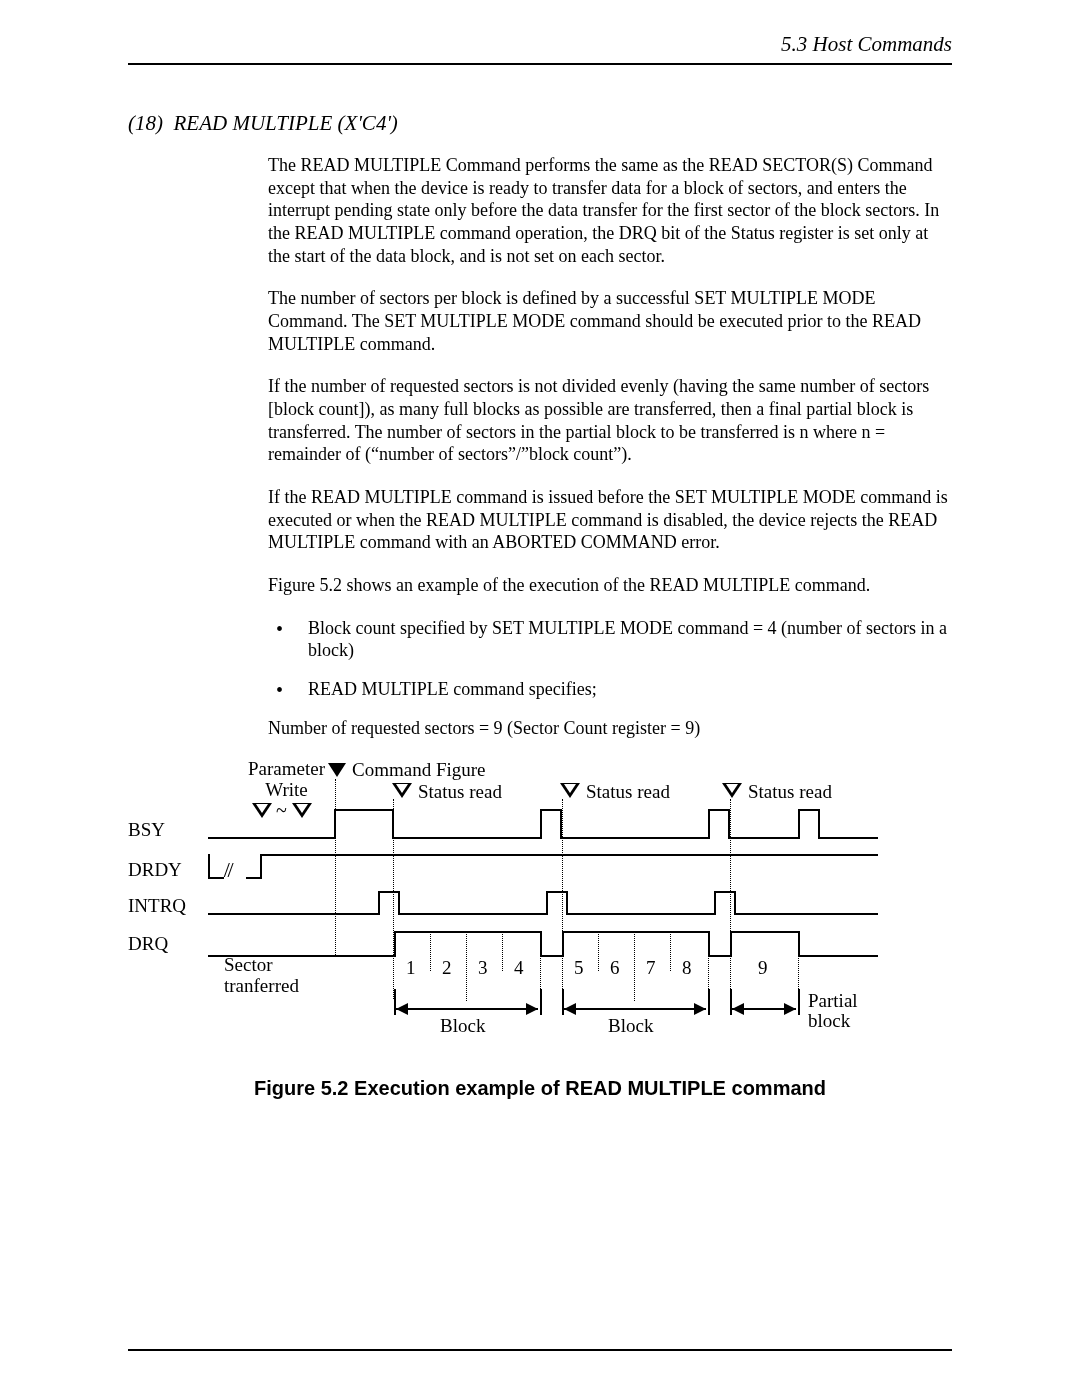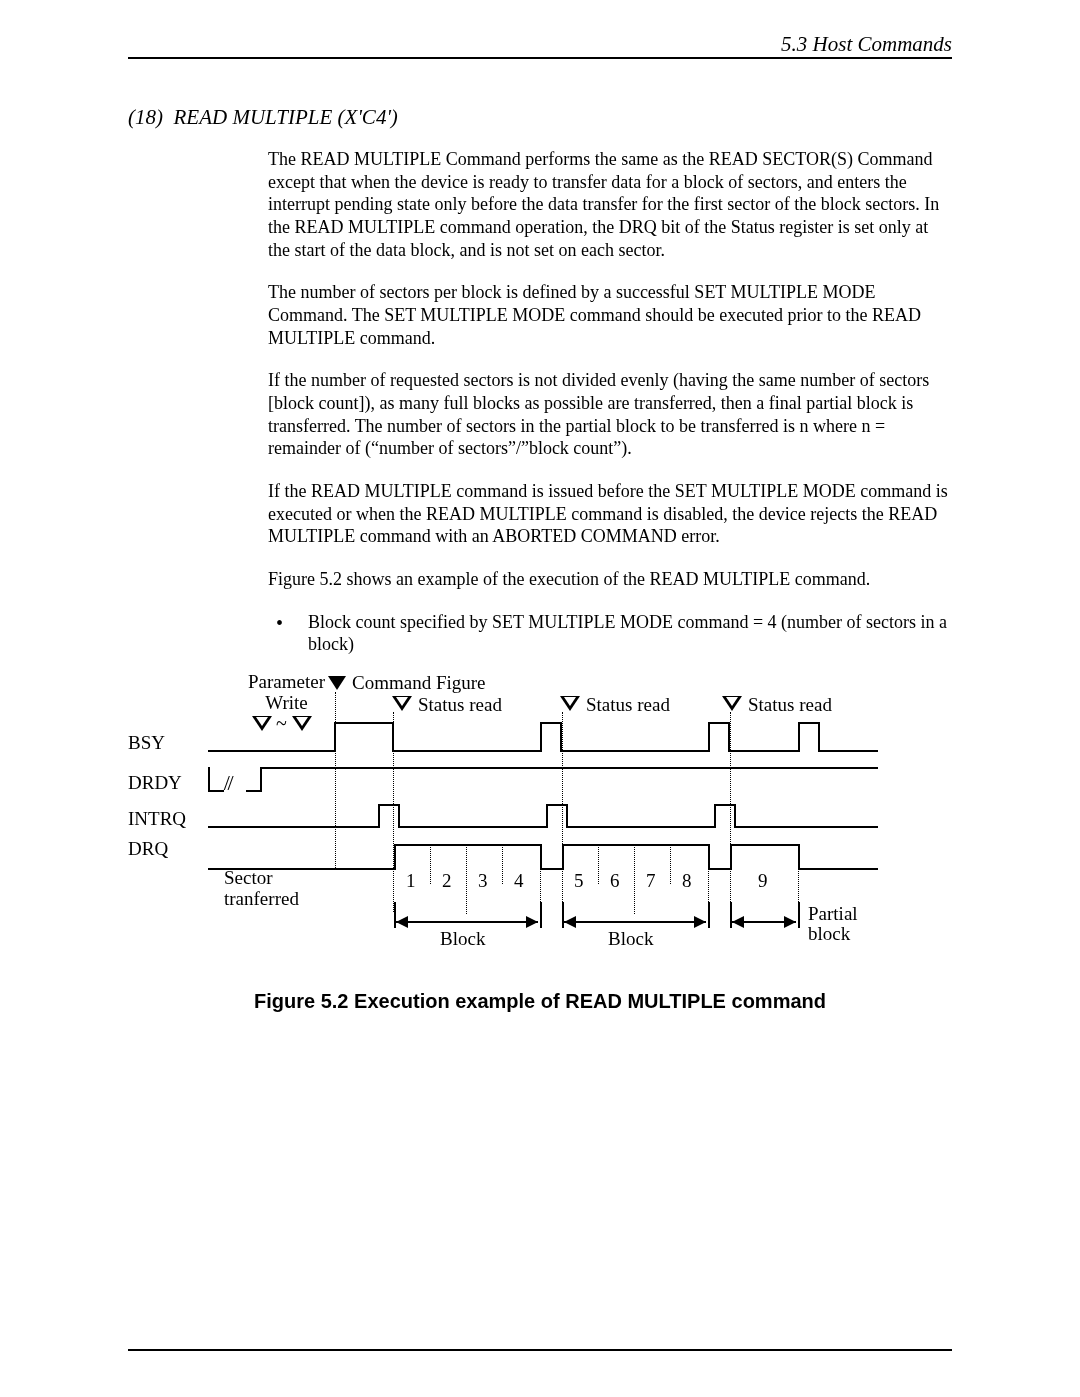--- a/index.html
+++ b/index.html
@@ -13,20 +13,21 @@
     width: 1080px;
     height: 1397px;
     position: relative;
     box-sizing: border-box;
     padding: 32px 128px 40px 128px;
   }
   .running-head {
     text-align: right;
     font-style: italic;
     font-size: 21px;
+    padding-bottom: 6px;
   }
   .rule {
     border: none;
     border-top: 2px solid #000;
     margin: 0;
   }
   .section-title {
     font-size: 21px;
     margin-top: 46px;
     margin-bottom: 18px;
@@ -165,22 +166,24 @@
 
   <div class="body-block">
     <p>The READ MULTIPLE Command performs the same as the READ SECTOR(S) Command except that when the device is ready to transfer data for a block of sectors, and enters the interrupt pending state only before the data transfer for the first sector of the block sectors.  In the READ MULTIPLE command operation, the DRQ bit of the Status register is set only at the start of the data block, and is not set on each sector.</p>
     <p>The number of sectors per block is defined by a successful SET MULTIPLE MODE Command.  The SET MULTIPLE MODE command should be executed prior to the READ MULTIPLE command.</p>
     <p>If the number of requested sectors is not divided evenly (having the same number of sectors [block count]), as many full blocks as possible are transferred, then a final partial block is transferred. The number of sectors in the partial block to be transferred is n where n = remainder of (“number of sectors”/”block count”).</p>
     <p>If the READ MULTIPLE command is issued before the SET MULTIPLE MODE command is executed or when the READ MULTIPLE command is disabled, the device rejects the READ MULTIPLE command with an ABORTED COMMAND error.</p>
     <p>Figure 5.2 shows an example of the execution of the READ MULTIPLE command.</p>
 
     <ul class="bullets">
       <li>Block count specified by SET MULTIPLE MODE command = 4 (number of sectors in a block)</li>
+      <li>READ MULTIPLE command specifies;</li>
     </ul>
 
+    <p>Number of requested sectors = 9 (Sector Count register = 9)</p>
   </div>
 
   <div class="figure">
 
     <div class="fig-label" style="left:120px; top:0; text-align:center; line-height:1.1;">
       <span style="white-space:pre;">Parameter
 Write</span>
     </div>
     <div class="tri-down" style="left:200px; top:4px;"></div>
     <div class="fig-label" style="left:224px; top:0;">Command Figure</div>
@@ -194,21 +197,21 @@
     <div class="tri-down-open" style="left:594px; top:24px;"></div>
     <div class="fig-label" style="left:620px; top:22px;">Status read</div>
 
     <div class="tri-down-open" style="left:124px; top:44px;"></div>
     <span class="tilde" style="left:148px; top:40px;">~</span>
     <div class="tri-down-open" style="left:164px; top:44px;"></div>
 
     <div class="sig-label" style="top:60px;">BSY</div>
     <div class="sig-label" style="top:100px;">DRDY</div>
     <div class="sig-label" style="top:136px;">INTRQ</div>
-    <div class="sig-label" style="top:166px;">DRQ</div>
+    <div class="sig-label" style="top:174px;">DRQ</div>
 
     <div class="ln h2" style="left:80px;  top:78px; width:126px;"></div>
     <div class="ln w2" style="left:206px; top:50px; height:30px;"></div>
     <div class="ln h2" style="left:206px; top:50px; width:58px;"></div>
     <div class="ln w2" style="left:264px; top:50px; height:30px;"></div>
     <div class="ln h2" style="left:264px; top:78px; width:148px;"></div>
     <div class="ln w2" style="left:412px; top:50px; height:30px;"></div>
     <div class="ln h2" style="left:412px; top:50px; width:20px;"></div>
     <div class="ln w2" style="left:432px; top:50px; height:30px;"></div>
     <div class="ln h2" style="left:432px; top:78px; width:148px;"></div>

